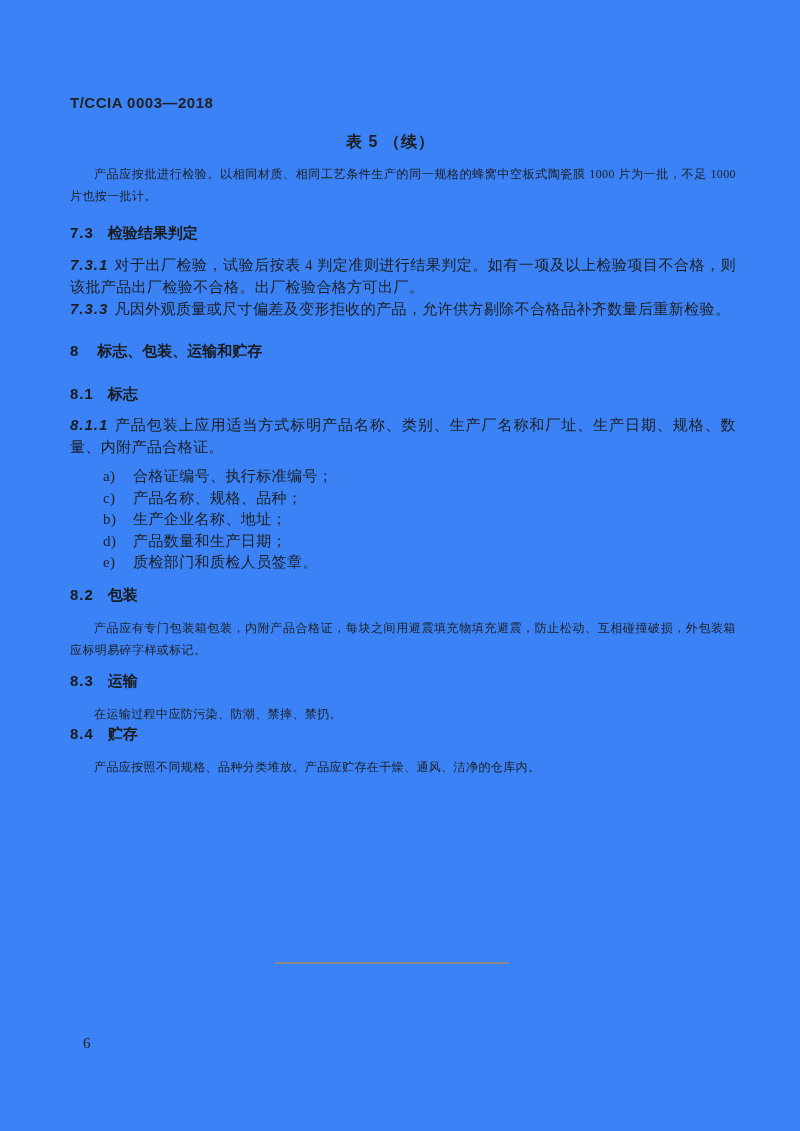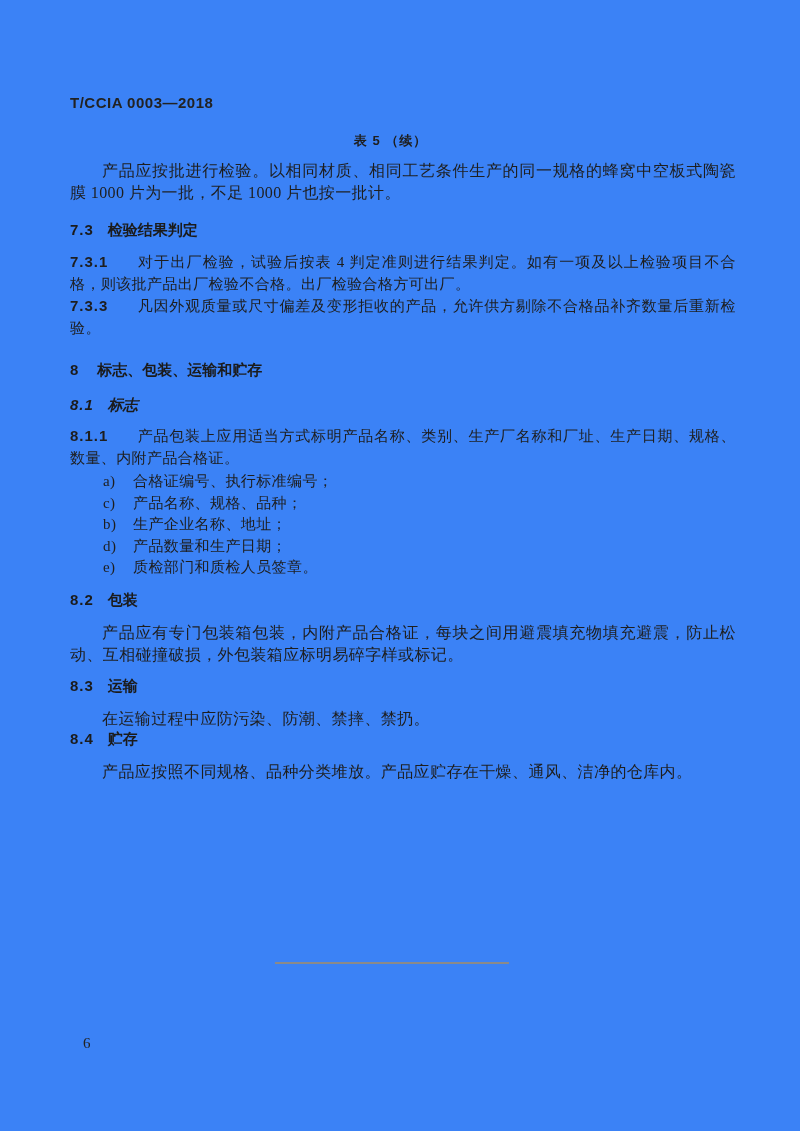--- a/index.html
+++ b/index.html
@@ -26,21 +26,21 @@
     letter-spacing: 0.5px;
     color: #222;
   }
   .table-title {
     width: 645px;
     margin-left: -2px;
     margin-top: 21px;
     text-align: center;
     font-family: "Liberation Sans", "DejaVu Sans", sans-serif;
     font-weight: bold;
-    font-size: 13px;
+    font-size: 16px;
     letter-spacing: 1px;
   }
   table.std-table {
     width: 645px;
     margin-left: -2px;
     margin-top: 7px;
     border-collapse: collapse;
     table-layout: fixed;
     font-size: 14px;
     color: #222;
@@ -62,49 +62,50 @@
   .h2 {
     font-family: "Liberation Sans", "DejaVu Sans", sans-serif;
     font-weight: bold;
     font-size: 15px;
     color: #1b1b1b;
   }
   .h2 .num { display: inline-block; margin-right: 14px; letter-spacing: 1px; }
   .h2.top-level .num { margin-right: 18px; }
 
   .para {
-    font-size: 16px;
+    font-size: 12px;
     line-height: 22px;
     text-align: justify;
     text-indent: 2em;
     letter-spacing: 0.4px;
     color: #1e1e1e;
   }
   .clause {
     font-size: 15px;
     line-height: 22px;
     text-align: justify;
     letter-spacing: 0.4px;
     color: #1e1e1e;
   }
   .clause .cnum {
     font-family: "Liberation Sans", "DejaVu Sans", sans-serif;
     font-weight: bold;
     letter-spacing: 1px;
-    margin-right: 29px;
+    margin-right: 6px;
+    font-style: italic;
   }
-  .abc-list { margin-top: 2px; padding-left: 33px; }
+  .abc-list { margin-top: 8px; padding-left: 33px; }
   .abc-item {
     font-size: 15px;
     line-height: 21.5px;
     letter-spacing: 0.4px;
     color: #1e1e1e;
   }
   .abc-item .marker { display: inline-block; width: 30px; }
-  .mt24 { margin-top: 16px; font-style: italic; }
+  .mt24 { margin-top: 24px; }
   .mt22 { margin-top: 22px; }
   .mt18 { margin-top: 18px; }
   .mt17 { margin-top: 17px; }
   .mt12 { margin-top: 12px; }
   .mt11 { margin-top: 11px; }
   .mt10 { margin-top: 10px; }
   .mt8  { margin-top: 0; }
 
   .footer-rule {
     position: absolute;

